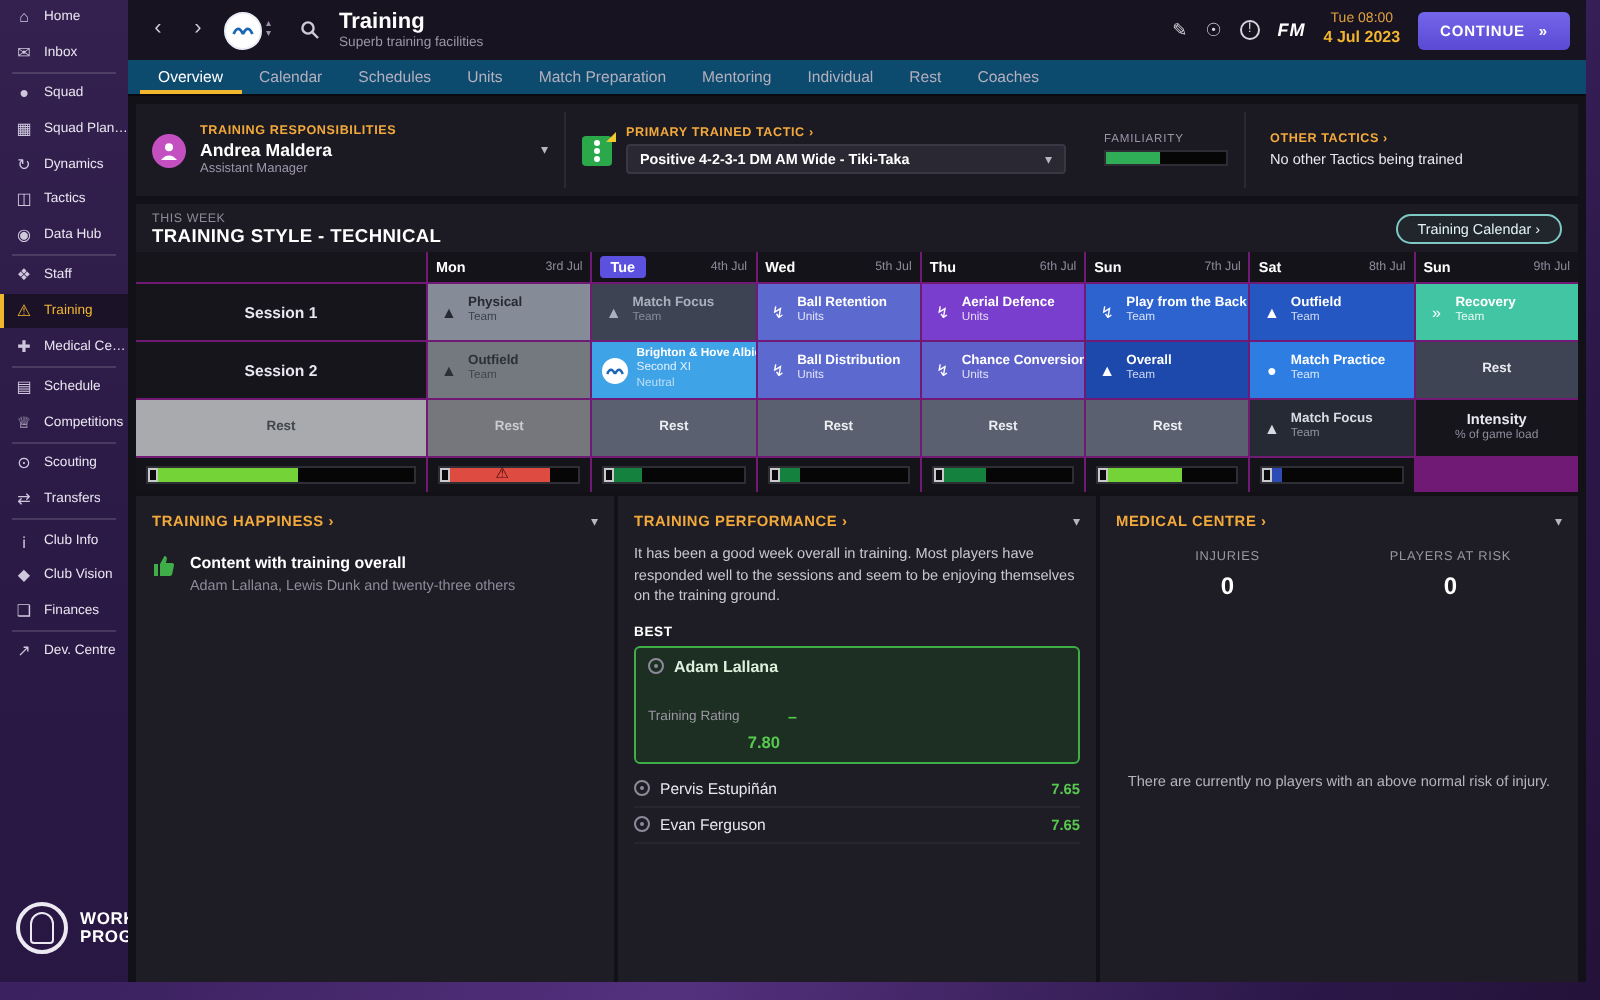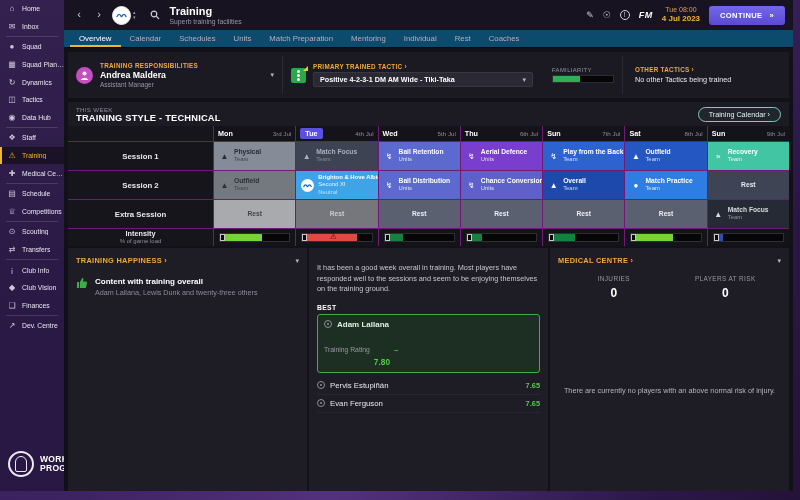--- a/index.html
+++ b/index.html
@@ -475,21 +475,20 @@
             <span class="ctext">
               <span class="ct-title" style="color: rgb(255, 255, 255);">Match Practice</span>
               <span class="ct-sub" style="color: rgb(215, 231, 250);">Team</span>
             </span>
           </div>
           <div class="cell center" style="background: rgb(63, 68, 84);">
             <span class="ctext">
               <span class="ct-title" style="color: rgb(232, 234, 239);">Rest</span>
             </span>
           </div>
-          <div class="glabel rowlabel">Extra Session</div>
           <div class="cell center" style="background: rgb(168, 170, 174);">
             <span class="ctext">
               <span class="ct-title" style="color: rgb(65, 69, 76);">Rest</span>
             </span>
           </div>
           <div class="cell center" style="background: rgb(117, 119, 124);">
             <span class="ctext">
               <span class="ct-title" style="color: rgb(202, 204, 209);">Rest</span>
             </span>
           </div>
@@ -582,20 +581,24 @@
               <path fill="#3fae49" d="M1 5h2v6H1zM4 11V5l2.2-4c.9 0 1.4.7 1.2 1.6L7 4.5h3c.7 0 1.2.6 1 1.3l-.9 4.2c-.1.6-.6 1-1.2 1z"></path>
             </svg>
           <span>
             <div class="hap-title">Content with training overall</div>
             <div class="hap-sub">Adam Lallana, Lewis Dunk and twenty-three others</div>
           </span>
         </div>
       </div>
 
       <div class="panel">
+        <div class="phead">
+          <span class="plabel">TRAINING PERFORMANCE ›</span>
+          <span class="pchev">▾</span>
+        </div>
         <div class="perf-text">It has been a good week overall in training. Most players have responded well to the sessions and seem to be enjoying themselves on the training ground.</div>
         <div class="best-label">BEST</div>
         <div class="best-box">
           <div class="best-name-row">
             <span class="pico"></span>
             <span class="best-name">Adam Lallana</span>
           </div>
           <div class="best-rating-row">
             <span>Training Rating</span>
             <span class="rating-val">7.80</span>

